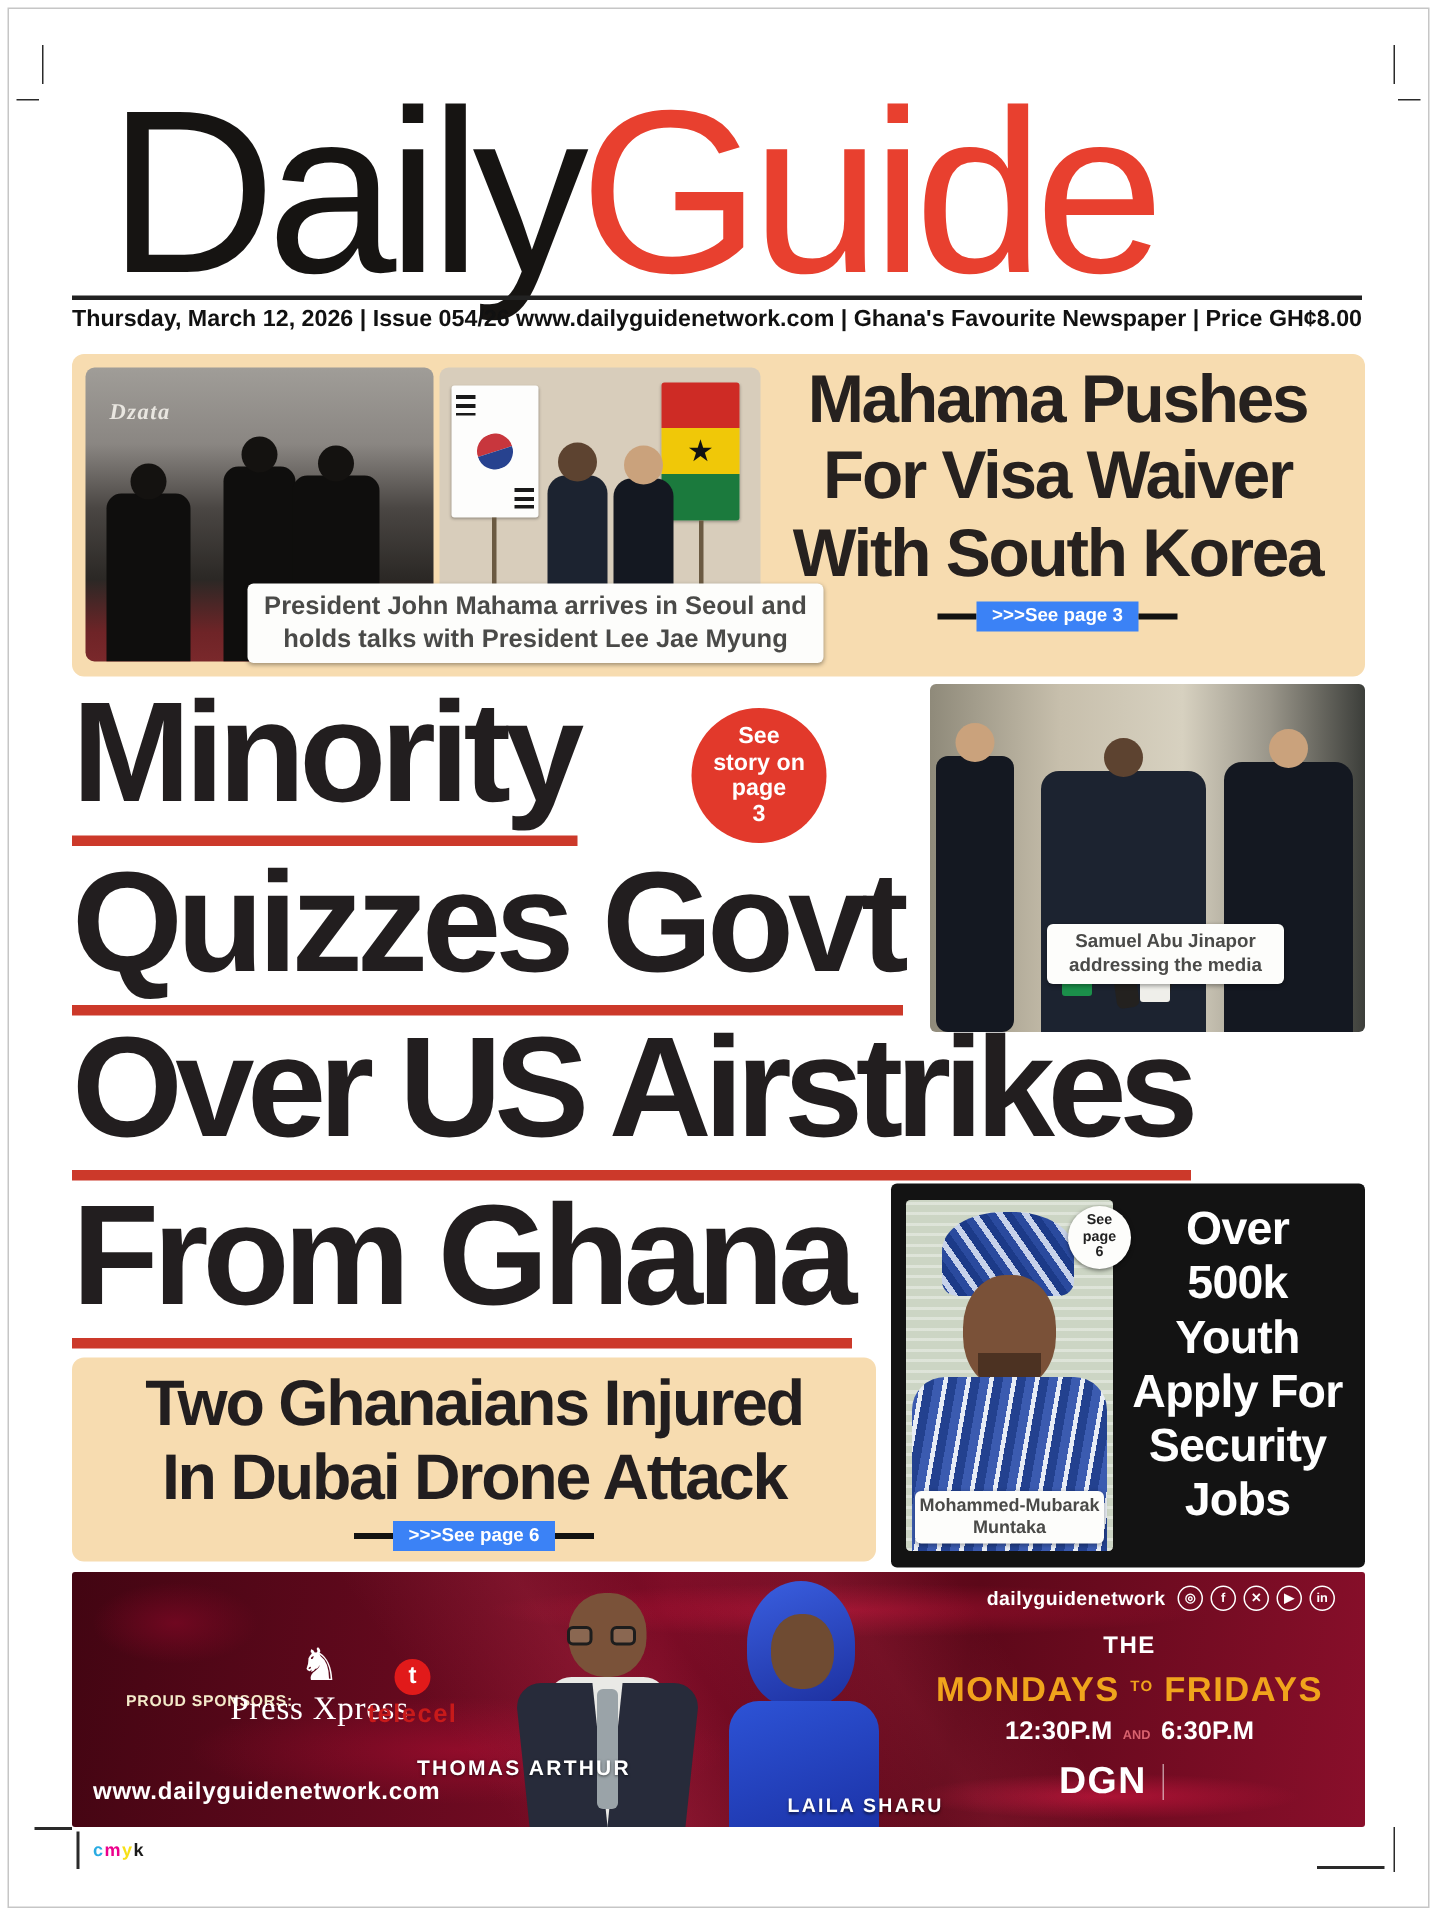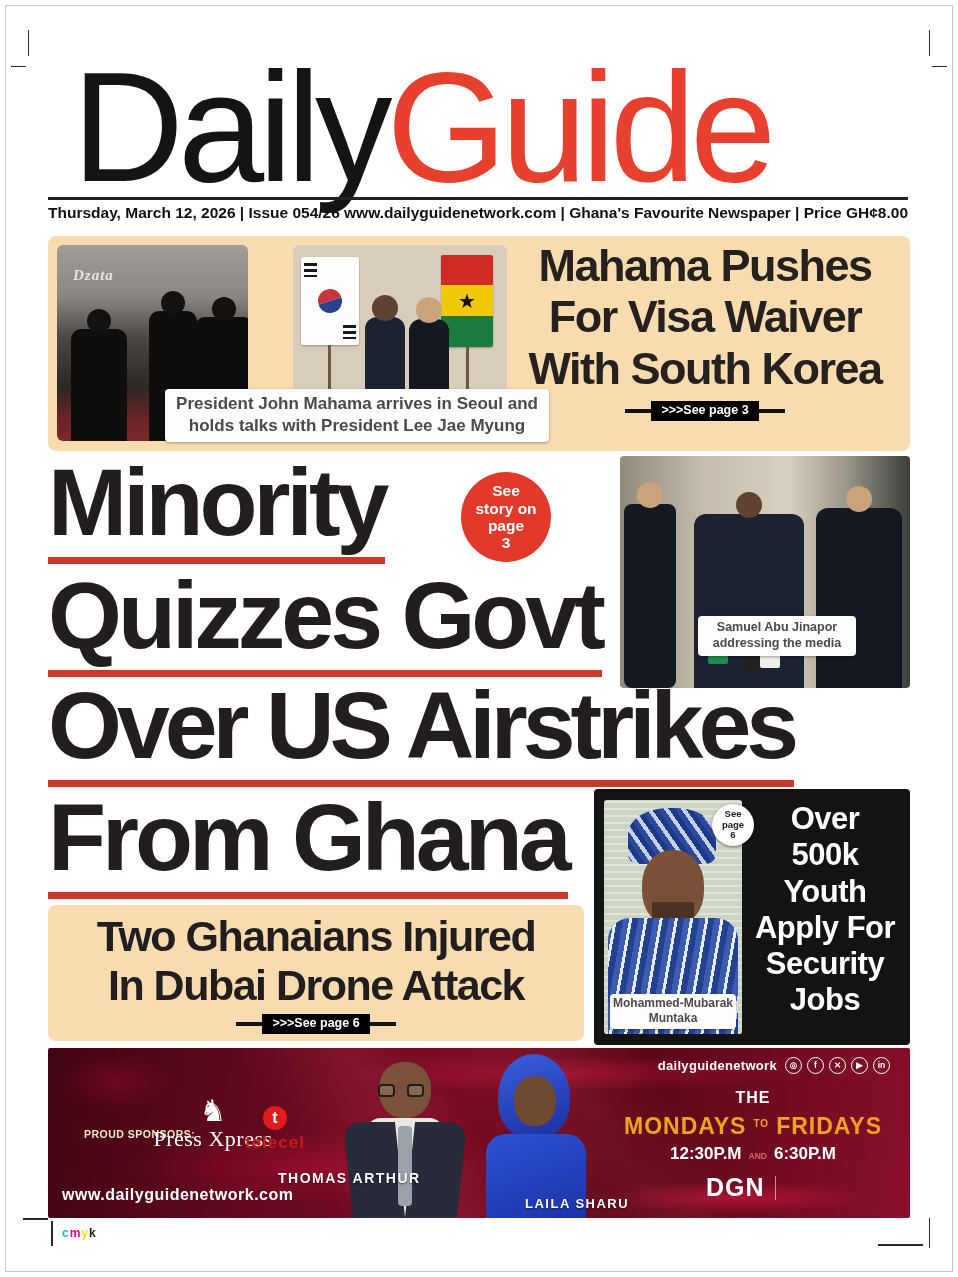--- a/index.html
+++ b/index.html
@@ -15,27 +15,27 @@
   
   .masthead { position:absolute; left:72px; top:58px; font-size:155px; font-weight:400; letter-spacing:-6px; line-height:0.9; color:#161412; white-space:nowrap; }
   .masthead .red { color:#e8402f; }
   .mast-rule { position:absolute; left:48px; top:197px; width:860px; height:3px; background:#222; }
   .dateline { position:absolute; left:48px; top:204px; width:860px; display:flex; justify-content:space-between; font-size:15.5px; font-weight:700; color:#111; }
 
   
   .peachbox { position:absolute; background:#f7dcb0; border-radius:8px; }
   .seetag { display:flex; align-items:center; justify-content:center; }
   .seetag .dash { width:26px; height:4px; background:#121212; }
-  .seetag .lbl { background:#000000; color:#fff; font-size:12.5px; font-weight:700; padding:2px 10px 3px; line-height:1.2; }
+  .seetag .lbl { background:#3b82f6; color:#fff; font-size:12.5px; font-weight:700; padding:2px 10px 3px; line-height:1.2; }
   .photo { position:absolute; overflow:hidden; border-radius:6px; }
   .capbox { position:absolute; background:#fdfdfb; border-radius:4px; color:#4a4a48; font-weight:600; text-align:center; box-shadow:0 1px 3px rgba(0,0,0,.35); }
 
   
   .top-story { left:48px; top:236px; width:862px; height:215px; }
-  .ts-photo-l { left:9px; top:9px; width:191px; height:196px;
+  .ts-photo-l { left:9px; top:9px; width:232px; height:196px;
     background:linear-gradient(180deg,#a09d98 0%,#8a8682 26%,#4a4643 48%,#2b2825 72%,#6e2427 90%,#7a282b 100%); }
   .plane-label { position:absolute; left:16px; top:22px; color:#e9e6e0; font-family:"Liberation Serif", serif; font-style:italic; font-weight:700; font-size:15px; letter-spacing:1px; }
   .fig { position:absolute; background:#0f0e0d; border-radius:10px 10px 0 0; }
   .fig::before { content:""; position:absolute; left:50%; transform:translateX(-50%); top:-20px; width:24px; height:24px; border-radius:50%; background:#141210; }
   .ts-photo-r { left:245px; top:9px; width:214px; height:196px; background:#d8cdbb; }
   .kflag { position:absolute; left:8px; top:12px; width:58px; height:88px; background:#fdfdfc; border-radius:2px; box-shadow:0 1px 2px rgba(0,0,0,.3); }
   .kcircle { position:absolute; left:17px; top:32px; width:24px; height:24px; border-radius:50%; transform:rotate(-18deg); overflow:hidden; }
   .kcircle .t { height:50%; background:#c8363d; } .kcircle .b { height:50%; background:#27428f; }
   .ktri { position:absolute; width:13px; height:14px; background:repeating-linear-gradient(180deg,#191919 0 3px,transparent 3px 6px); }
   .gflag { position:absolute; right:14px; top:10px; width:52px; height:92px; background:linear-gradient(180deg,#ce2b25 0 33%,#f0c808 33% 66%,#1b7a3d 66% 100%); border-radius:2px; display:flex; align-items:center; justify-content:center; box-shadow:0 1px 2px rgba(0,0,0,.3); }

